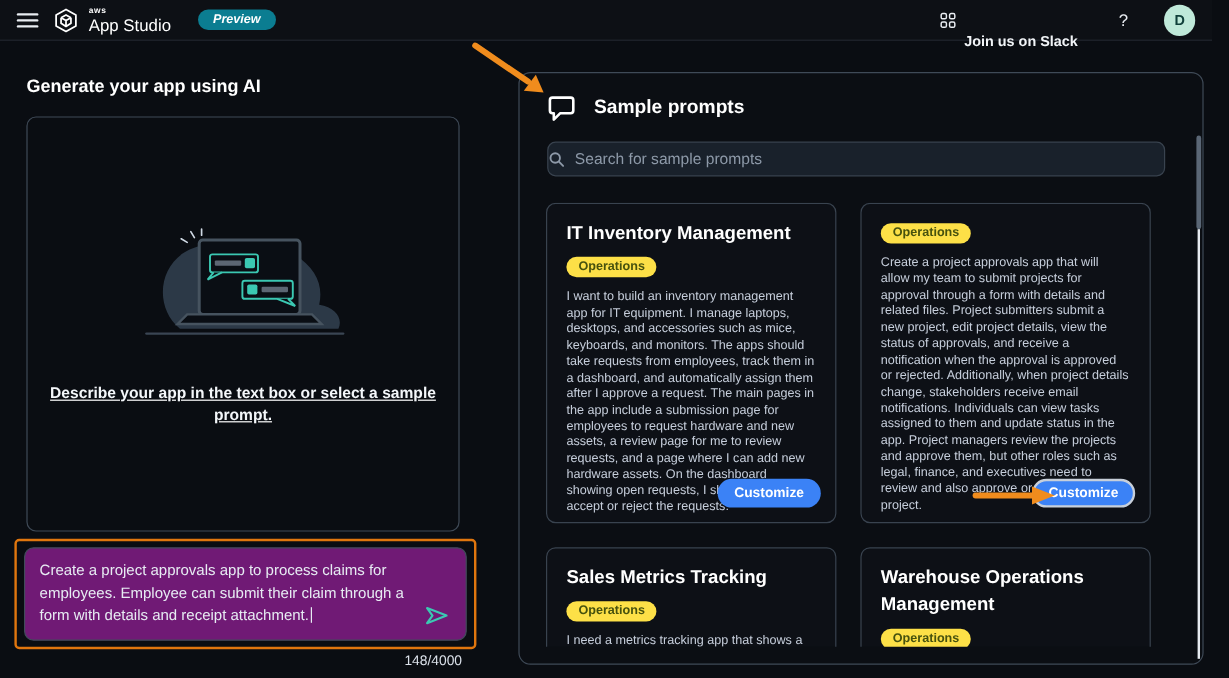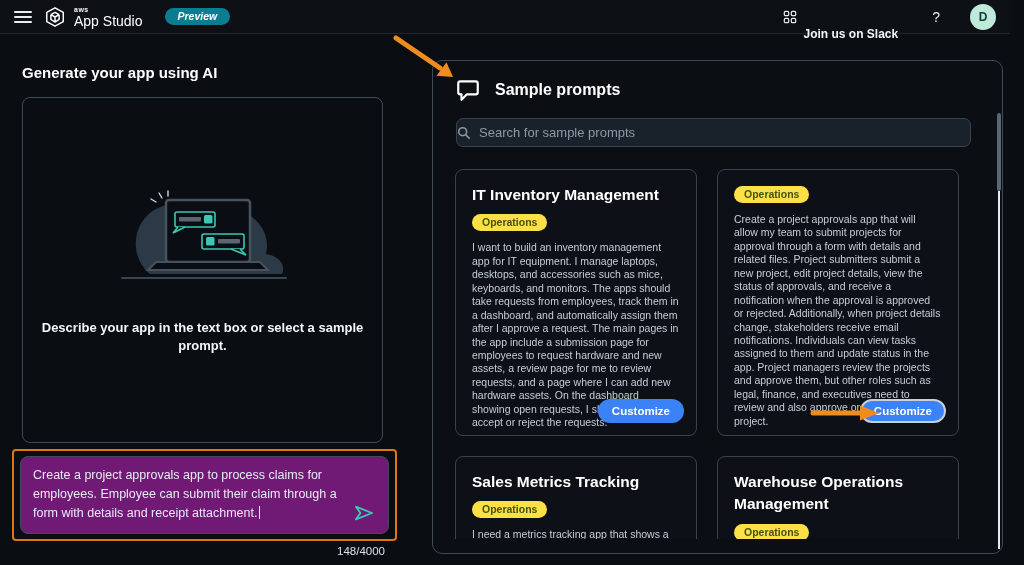--- a/index.html
+++ b/index.html
@@ -36,21 +36,21 @@
     background:#bfe9d9; color:#10403a;
     display:flex; align-items:center; justify-content:center;
     font-size:12px; font-weight:bold; cursor:pointer;
   }
 
   
   .left-heading { position:absolute; left:22px; top:64px; font-size:15px; font-weight:bold; color:#fff; }
   .empty-box {
     position:absolute; left:22px; top:97px; width:361px; height:346px;
     border:1px solid #3f4a57; border-radius:8px;
-    display:flex; flex-direction:column; align-items:center; justify-content:center; gap:28px;
+    display:flex; flex-direction:column; align-items:center; justify-content:center; gap:28px;text-decoration:underline;
   }
   .empty-caption {
     width:324px; text-align:center;
     font-size:13px; font-weight:bold; line-height:1.35; color:#f4f7fa;
   }
   .prompt-outer {
     position:absolute; left:12px; top:449px; width:385px; height:92px;
     border:2px solid #e0760e; border-radius:4px;
   }
   .prompt-box {

